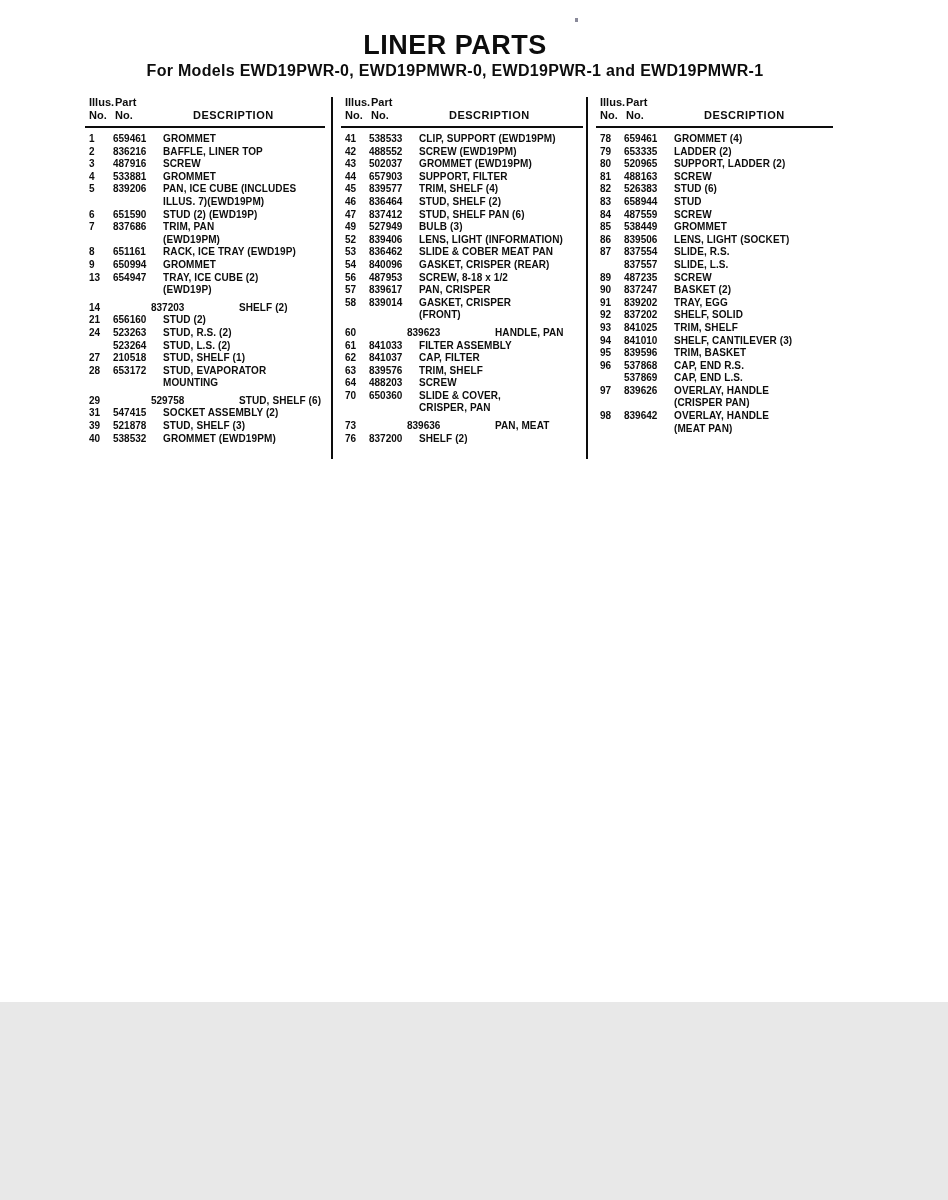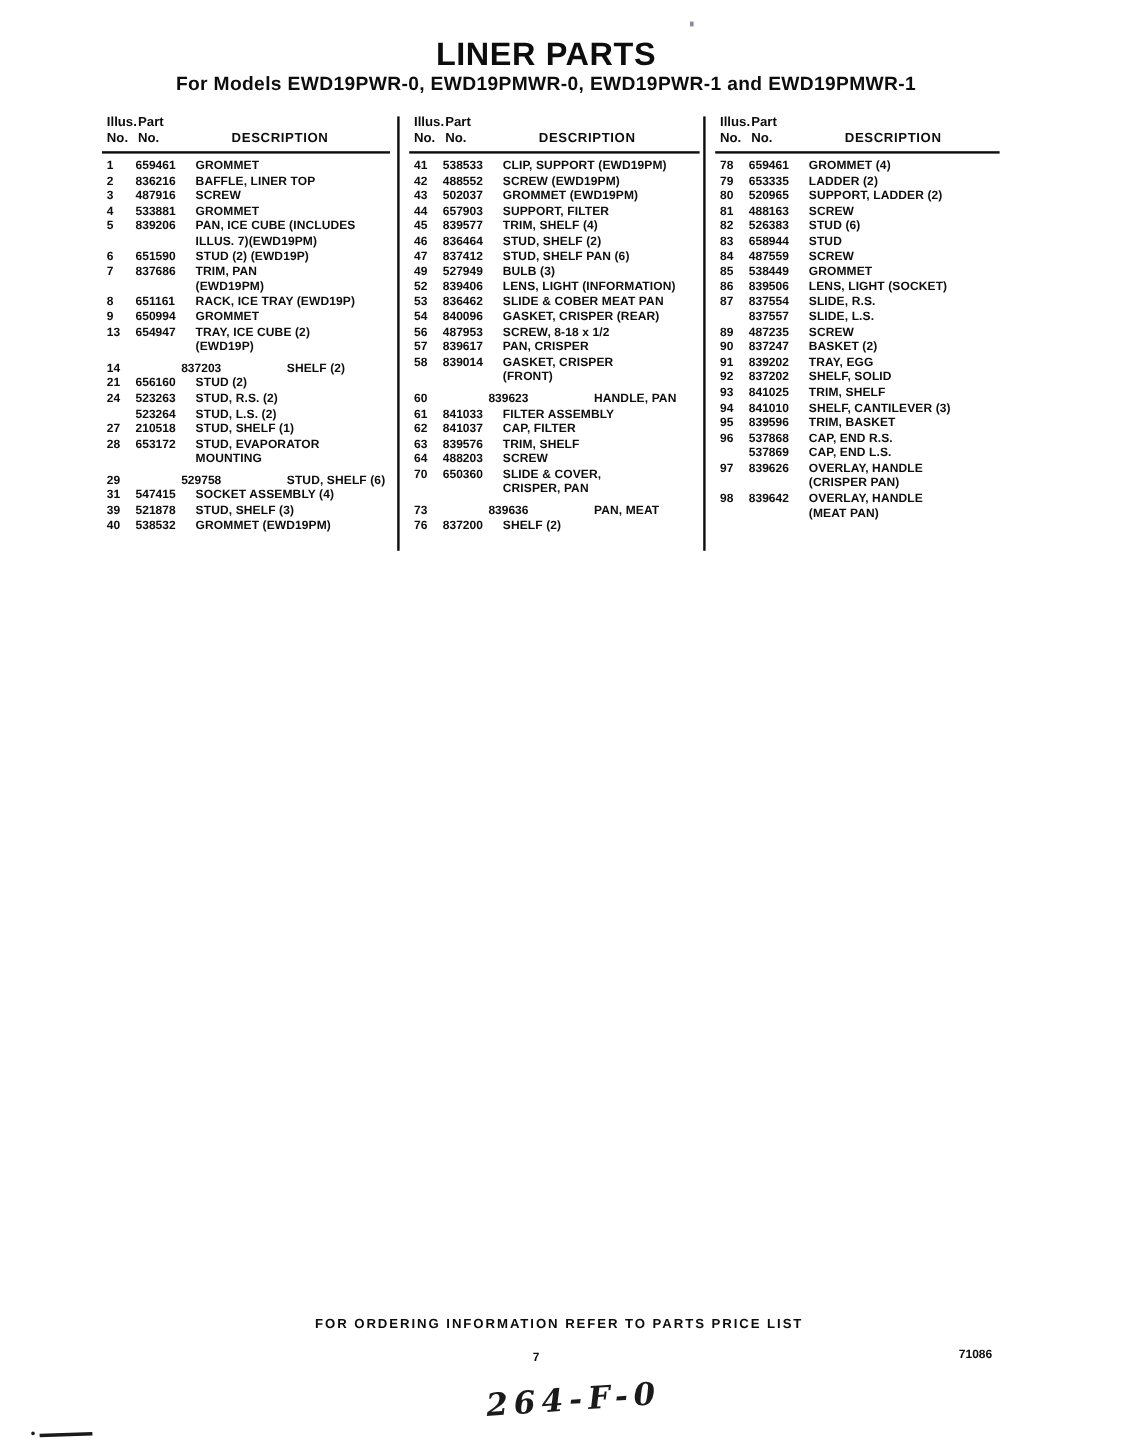--- a/index.html
+++ b/index.html
@@ -1,18 +1,18 @@
 <!DOCTYPE html>
 <html><head>
 <meta charset="utf-8">
 <style>
   html,body{margin:0;padding:0;background:#e8e8e8;}
   .page{
     position:relative;
-    width:948px;height:1200px;
+    width:948px;height:1002px;
     background:#ffffff;
     font-family:"Liberation Sans",sans-serif;
     color:#0d0d0d;
     overflow:hidden;
   }
   .title{
     position:absolute;top:30px;left:0;width:910px;
     text-align:center;
     font-size:27px;font-weight:bold;letter-spacing:0.5px;
   }
@@ -216,21 +216,21 @@
             <span class="desc">MOUNTING</span>
           </div>
           <div class="row gap">
             <span class="illus">29</span>
             <span class="part">529758</span>
             <span class="desc">STUD, SHELF (6)</span>
           </div>
           <div class="row">
             <span class="illus">31</span>
             <span class="part">547415</span>
-            <span class="desc">SOCKET ASSEMBLY (4)</span>
+            <span class="desc">SOCKET ASSEMBLY (2)</span>
           </div>
           <div class="row">
             <span class="illus">39</span>
             <span class="part">521878</span>
             <span class="desc">STUD, SHELF (3)</span>
           </div>
           <div class="row">
             <span class="illus">40</span>
             <span class="part">538532</span>
             <span class="desc">GROMMET (EWD19PM)</span>

